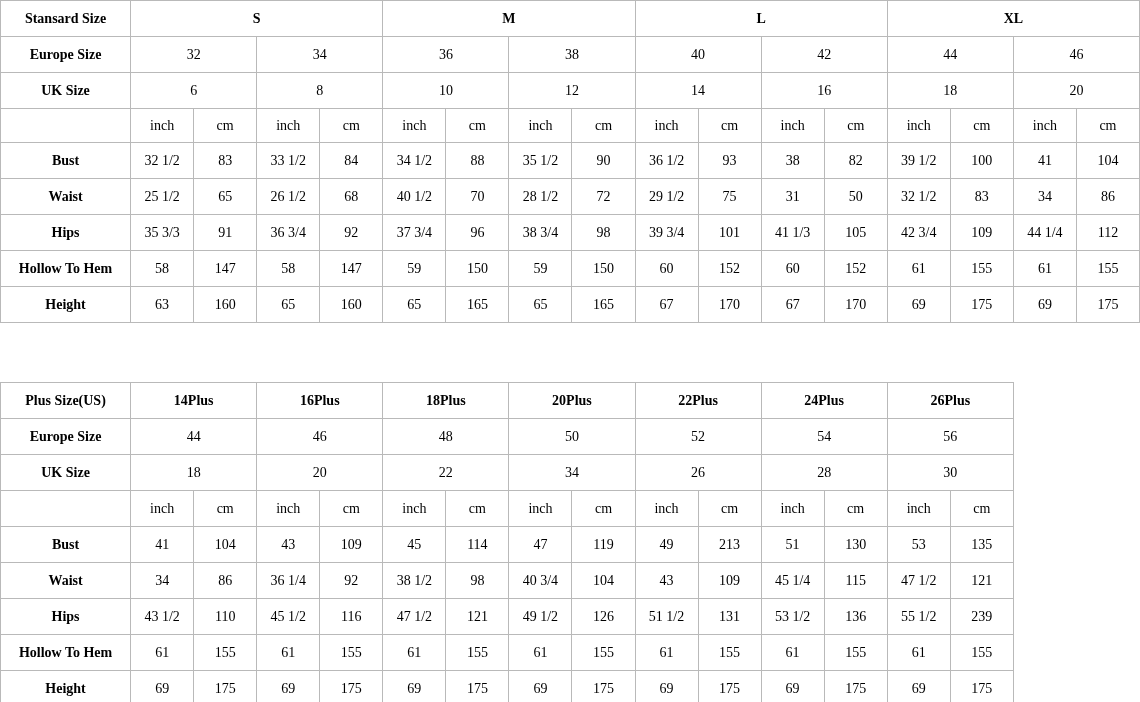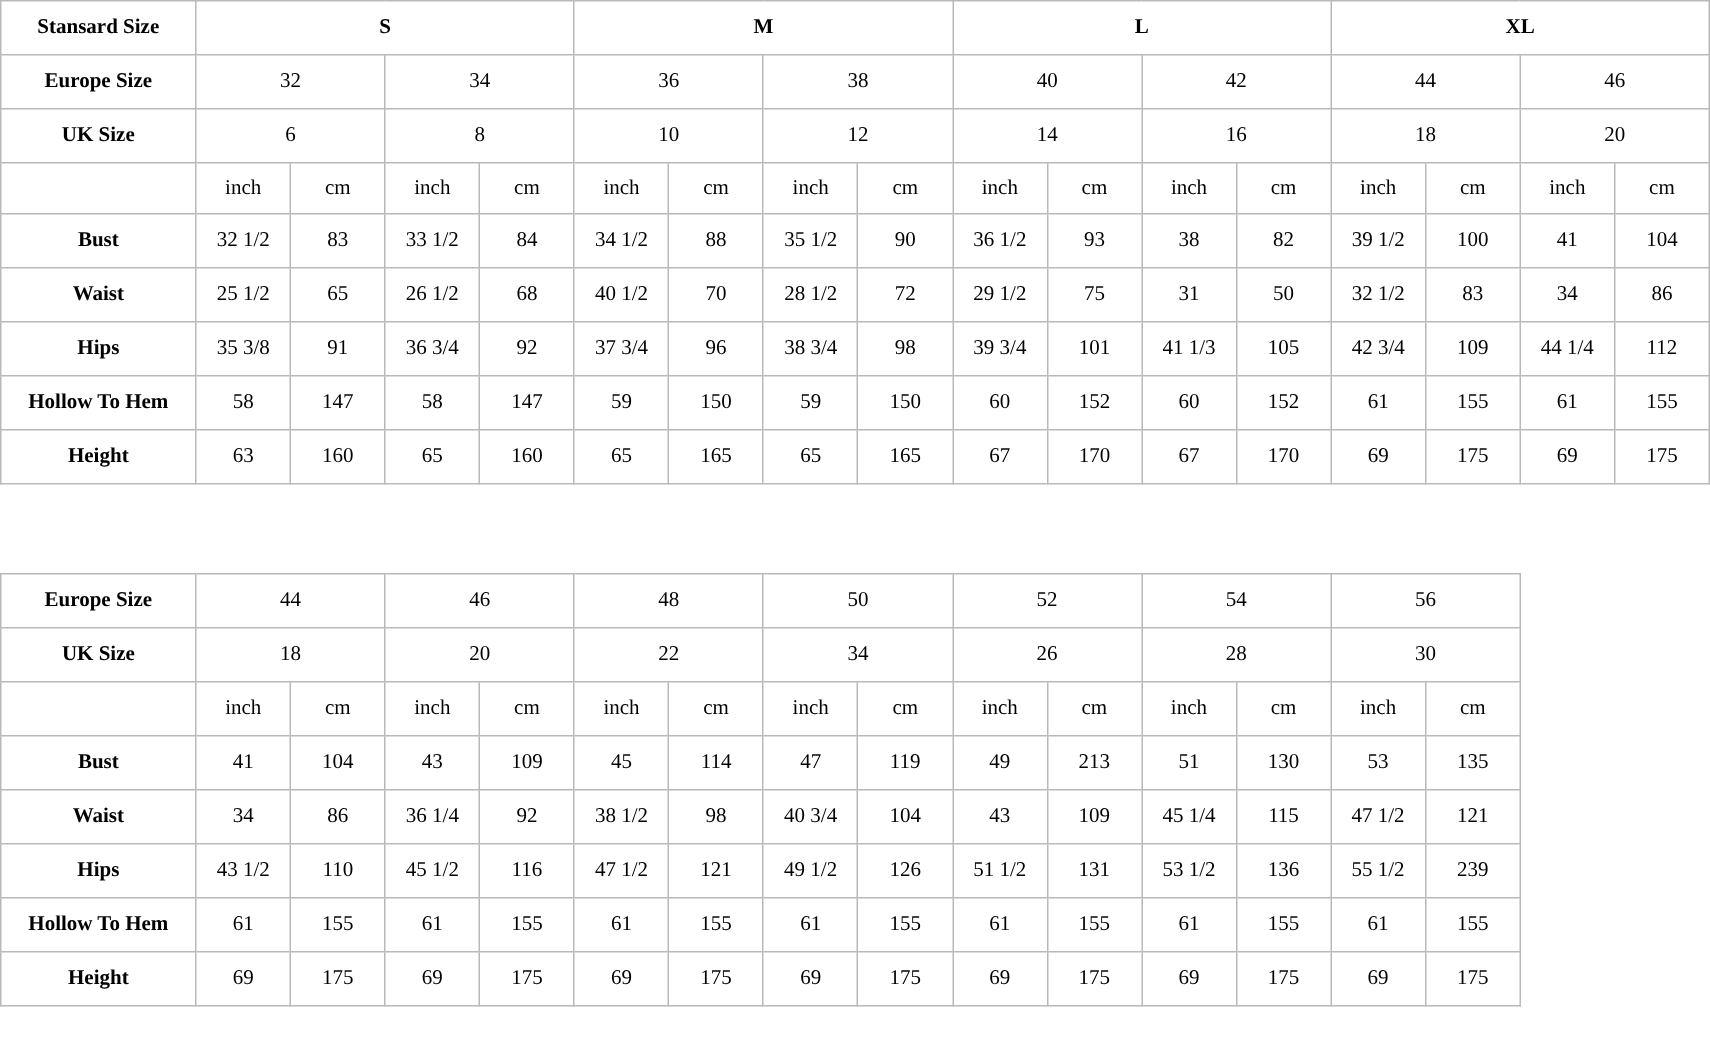--- a/index.html
+++ b/index.html
@@ -178,21 +178,21 @@
         <td>75</td>
         <td>31</td>
         <td>50</td>
         <td>32 1/2</td>
         <td>83</td>
         <td>34</td>
         <td>86</td>
       </tr>
       <tr>
         <td class="rowlabel">Hips</td>
-        <td>35 3/8</td>
+        <td>35 3/3</td>
         <td>91</td>
         <td>36 3/4</td>
         <td>92</td>
         <td>37 3/4</td>
         <td>96</td>
         <td>38 3/4</td>
         <td>98</td>
         <td>39 3/4</td>
         <td>101</td>
         <td>41 1/3</td>
@@ -256,20 +256,30 @@
         <col style="width:63px">
       <col style="width:63px">
         <col style="width:63px">
       <col style="width:63px">
         <col style="width:63px">
       <col style="width:63px">
         <col style="width:63px">
     </colgroup>
     <tbody>
       <tr>
+        <td class="grouphdr">Plus Size(US)</td>
+        <td class="sizehdr" colspan="2">14Plus</td>
+        <td class="sizehdr" colspan="2">16Plus</td>
+        <td class="sizehdr" colspan="2">18Plus</td>
+        <td class="sizehdr" colspan="2">20Plus</td>
+        <td class="sizehdr" colspan="2">22Plus</td>
+        <td class="sizehdr" colspan="2">24Plus</td>
+        <td class="sizehdr" colspan="2">26Plus</td>
+      </tr>
+      <tr>
         <td class="rowlabel">Europe Size</td>
         <td colspan="2">44</td>
         <td colspan="2">46</td>
         <td colspan="2">48</td>
         <td colspan="2">50</td>
         <td colspan="2">52</td>
         <td colspan="2">54</td>
         <td colspan="2">56</td>
       </tr>
       <tr>

